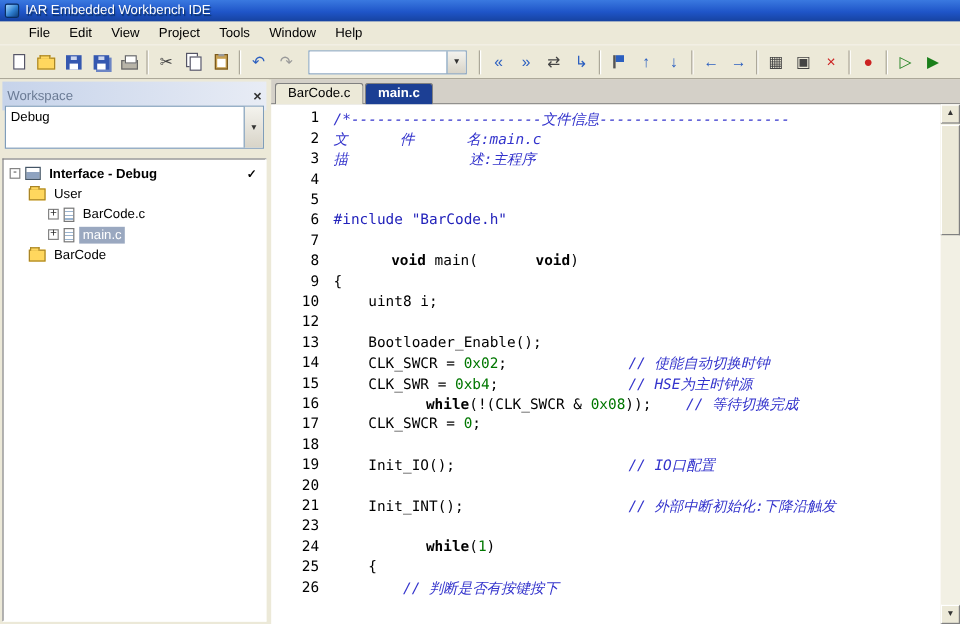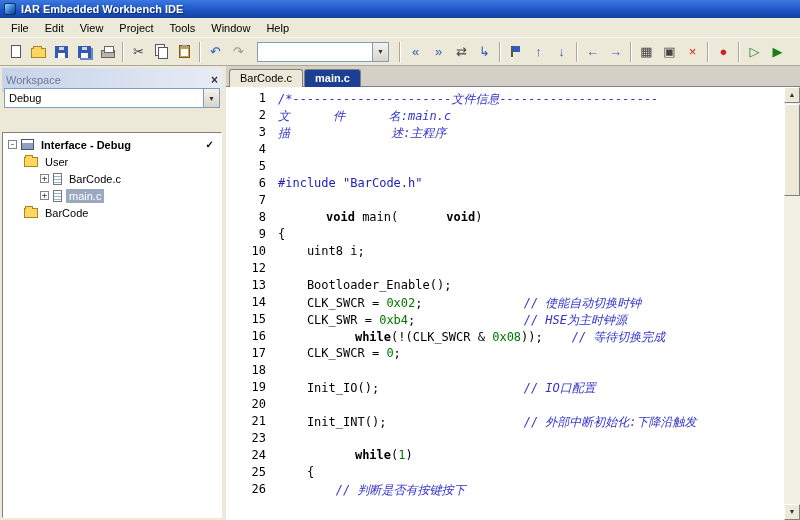--- a/index.html
+++ b/index.html
@@ -13,25 +13,25 @@
   }
   
   .titlebar{
     position:absolute; left:0; top:0; width:800px; height:18px;
     background:linear-gradient(to bottom,#3a79e0 0%,#1f55c8 55%,#16429f 100%);
     display:flex; align-items:center; gap:5px; padding-left:4px;
   }
   .appicon{ width:12px; height:12px; border-radius:2px;
     background:linear-gradient(135deg,#9fd6ff 0%,#2f7fd0 55%,#0d3f7d 100%);
     border:1px solid #0a2f63; flex:none;}
-  .titletext{ color:#fff; font-weight:bold; font-size:11px; text-shadow:1px 1px 1px #0a2f63; }
+  .titletext{ color:#fff; font-weight:normal; font-size:11px; text-shadow:1px 1px 1px #0a2f63; }
   
   .menubar{
     position:absolute; left:0; top:18px; width:800px; height:20px;
-    background:#ece9d8; display:flex; align-items:center; padding-left:3px;
+    background:#ece9d8; display:flex; align-items:center; padding-left:16px;
     border-bottom:1px solid #f6f4ec;
   }
   .menu-item{ padding:3px 8px; cursor:default; }
   
   .toolbar{
     position:absolute; left:0; top:38px; width:800px; height:28px;
     background:#ece9d8; display:flex; align-items:center; padding-left:4px;
     border-bottom:1px solid #aca899;
   }
   .tbtn{ width:23px; height:22px; display:flex; align-items:center; justify-content:center; flex:none; }
@@ -66,21 +66,21 @@
     display:flex; align-items:center; justify-content:center; font-size:7px; color:#333; }
   
   .main{ position:absolute; left:0; top:66px; right:0; bottom:0; }
   
   .workspace{ position:absolute; left:0; top:0; width:224px; bottom:0; background:#ece9d8; }
   .ws-header{ position:absolute; left:2px; right:2px; top:2px; height:16px;
     background:linear-gradient(to right,#c6d3ea,#e8ecf5);
     display:flex; align-items:center; justify-content:space-between; padding:12px 4px;
     color:#6b7b95; font-size:11px; }
   .ws-close{ color:#333; font-size:12px; font-weight:bold; line-height:10px; cursor:default; }
-  .ws-combo{ position:absolute; left:4px; right:4px; top:22px; height:20px;
+  .ws-combo{ position:absolute; left:4px; right:4px; top:22px; height:36px;
     background:#fff; border:1px solid #7f9db9; display:flex; }
   .ws-combo .val{ flex:1; padding:3px 4px; font-size:11px; }
   .files-bar{ position:absolute; left:2px; right:2px; top:46px; height:18px;
     background:#ece9d8; border:1px solid; border-color:#fff #808080 #808080 #fff;
     display:flex; align-items:center; padding:0 4px; }
   .fb-icons{ margin-left:auto; display:flex; gap:3px; }
   .fbi{ width:13px; height:13px; border:1px solid #8a8a8a; background:#fff; }
   .fbi.y{ background:linear-gradient(#fff 55%, #ffd75e 55%); }
   .fbi.b{ background:linear-gradient(#fff 55%, #9db8e8 55%); }
   .tree{ position:absolute; left:2px; right:2px; top:66px; bottom:2px; background:#fff;

